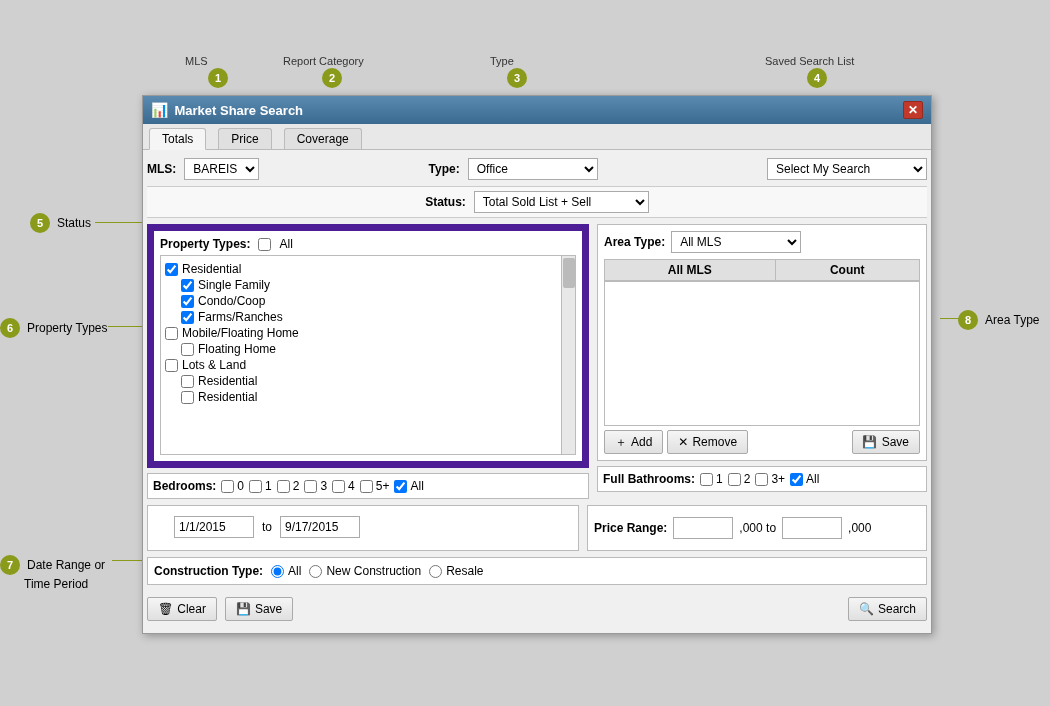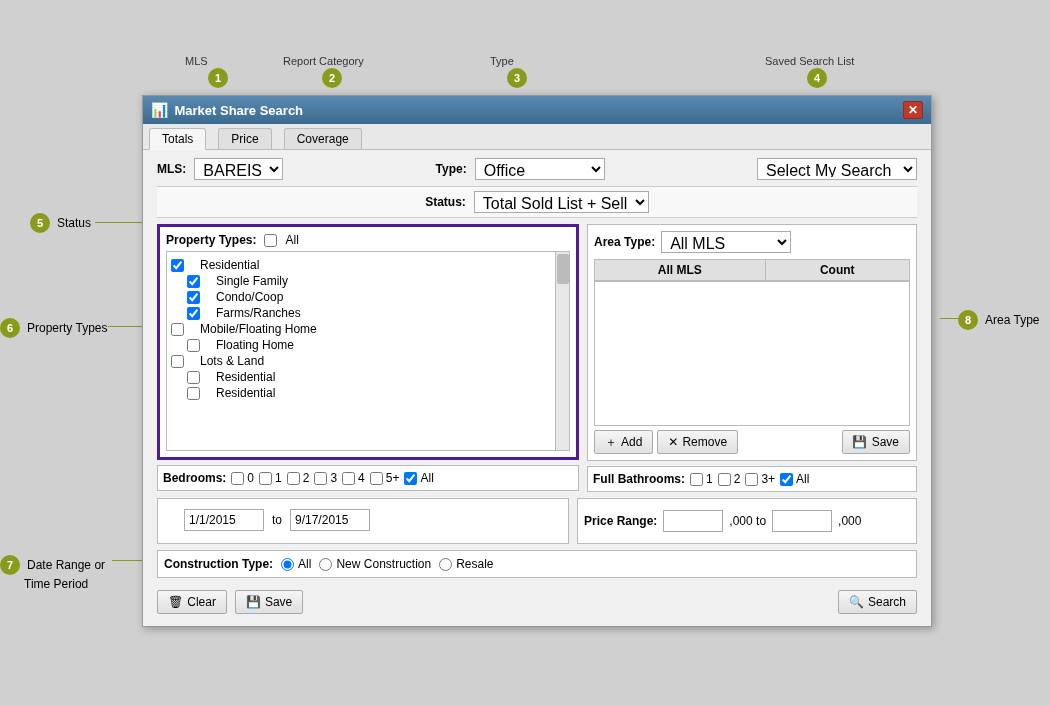--- a/index.html
+++ b/index.html
@@ -97,60 +97,60 @@
     }
     .tab.active {
       background: #f5f5f5;
       border-bottom: 1px solid #f5f5f5;
       margin-bottom: -1px;
       z-index: 1;
     }
 
     
     .form-content {
-      padding: 8px 14px;
+      padding: 8px 4px;
     }
 
     
     .form-row {
       display: flex;
       align-items: center;
       margin-bottom: 6px;
       gap: 8px;
     }
     .form-label {
       font-weight: bold;
       white-space: nowrap;
     }
 
     
     select {
       border: 1px solid #aaa;
       background: white;
       padding: 2px 4px;
-      font-size: 16px;
+      font-size: 12px;
       height: 22px;
     }
     input[type="text"] {
       border: 1px solid #aaa;
       background: white;
       padding: 2px 4px;
       font-size: 12px;
       height: 22px;
     }
 
     
     .main-area {
       display: flex;
       gap: 8px;
     }
     .prop-item {
       display: flex;
       align-items: center;
-      gap: 16px;
+      gap: 4px;
       margin: 2px 0;
     }
     .prop-item.indent1 { padding-left: 16px; }
     .area-type-header-row {
       display: flex;
       align-items: center;
       gap: 6px;
       margin-bottom: 6px;
     }
     .area-table {
@@ -383,21 +383,21 @@
         <option>Total Sold List + Sell</option>
         <option>Total Sold List</option>
         <option>Total Sold Sell</option>
       </select>
       <span style="flex:1;"></span>
     </div>
 
     <div class="main-area">
 
       <div style="flex:1;">
-        <div style="border:3px solid #4c1d95; background:white; padding:6px;">
+        <div style="border:7px solid #4c1d95; background:white; padding:6px;">
           <div class="form-row" style="margin-bottom:4px;">
             <span class="form-label">Property Types:</span>
             <input type="checkbox" style="">
             <span>All</span>
           </div>
 
           <div class="prop-list-wrapper">
             <div class="prop-list-inner">
               <div class="prop-item">
                 <input type="checkbox" checked="" style="">

